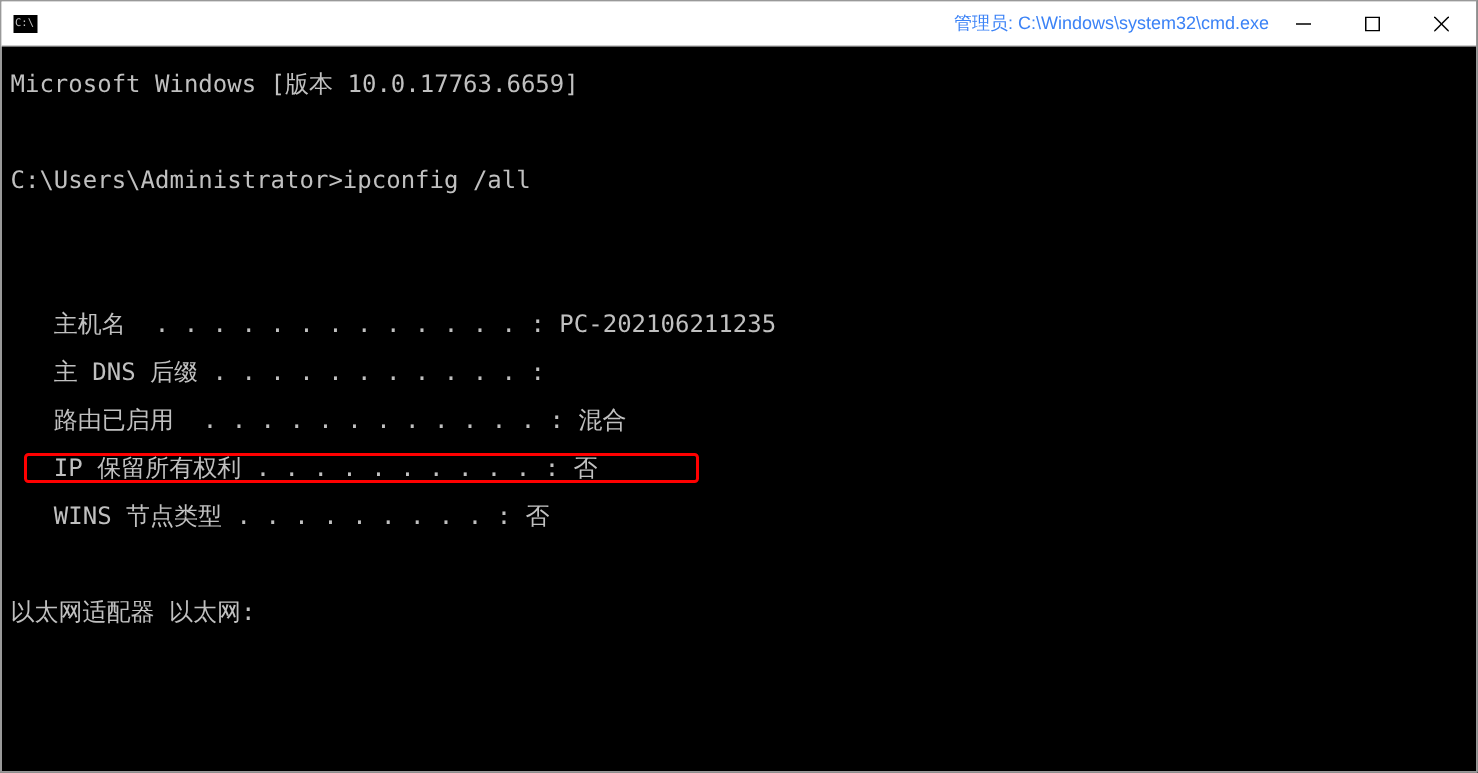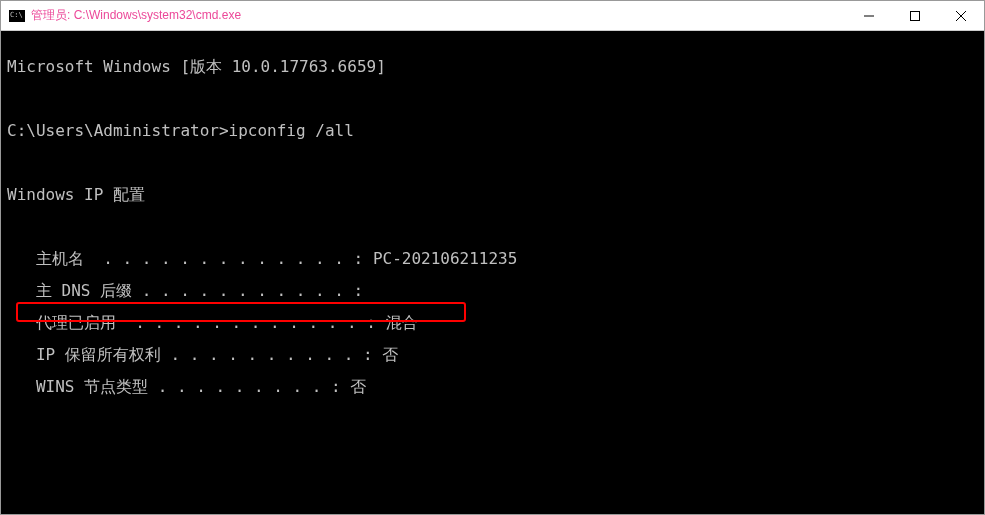--- a/index.html
+++ b/index.html
@@ -32,42 +32,43 @@
     .titlebar-icon::after {
       content: "C:\\";
       color: #c0c0c0;
       font-size: 7px;
       font-family: monospace;
       line-height: 1;
     }
     .titlebar-text {
       flex: 1;
       font-size: 12px;
-      color: #ec4899;
+      color: #3b82f6;
       font-family: "Microsoft YaHei", sans-serif;
+      text-align: right;
     }
     .window-controls {
       display: flex;
       height: 100%;
     }
     .win-btn {
       width: 46px;
       height: 100%;
       display: flex;
       align-items: center;
       justify-content: center;
       font-size: 11px;
       color: #000;
       cursor: pointer;
     }
     .terminal {
       background: #000;
       color: #c0c0c0;
       height: calc(100% - 30px);
-      padding: 12px 6px;
+      padding: 1px 6px;
       font-family: "NSimSun", "SimSun", monospace;
       font-size: 16px;
       line-height: 16px;
       white-space: pre;
       position: relative;
       overflow: hidden;
     }
     .line { white-space: pre; }
     .highlight-box {
       position: absolute;
@@ -100,28 +101,28 @@
         </svg>
     </div>
   </div>
 </div>
 
 <div class="terminal">
 <div class="line">Microsoft Windows [版本 10.0.17763.6659]</div>
 <div class="line"> </div>
 <div class="line"><span>C:\Users\Administrator&gt;</span><span>ipconfig /all</span></div>
 <div class="line"> </div>
-<div class="line">Windows IP 配置</div>
 <div class="line"> </div>
 <div class="line"><span>   主机名  . . . . . . . . . . . . . : </span><span>PC-202106211235</span></div>
 <div class="line"><span>   主 DNS 后缀 . . . . . . . . . . . : </span><span></span></div>
-<div class="line"><span>   代理已启用  . . . . . . . . . . . . : </span><span>混合</span></div>
+<div class="line"><span>   路由已启用  . . . . . . . . . . . . : </span><span>混合</span></div>
 <div class="line"><span>   IP 保留所有权利 . . . . . . . . . . : </span><span>否</span></div>
 <div class="line"><span>   WINS 节点类型 . . . . . . . . . : </span><span>否</span></div>
 <div class="line"> </div>
+<div class="line">以太网适配器 以太网:</div>
 <div class="line"> </div>
 
 
 
 
 
 
 
 
 

